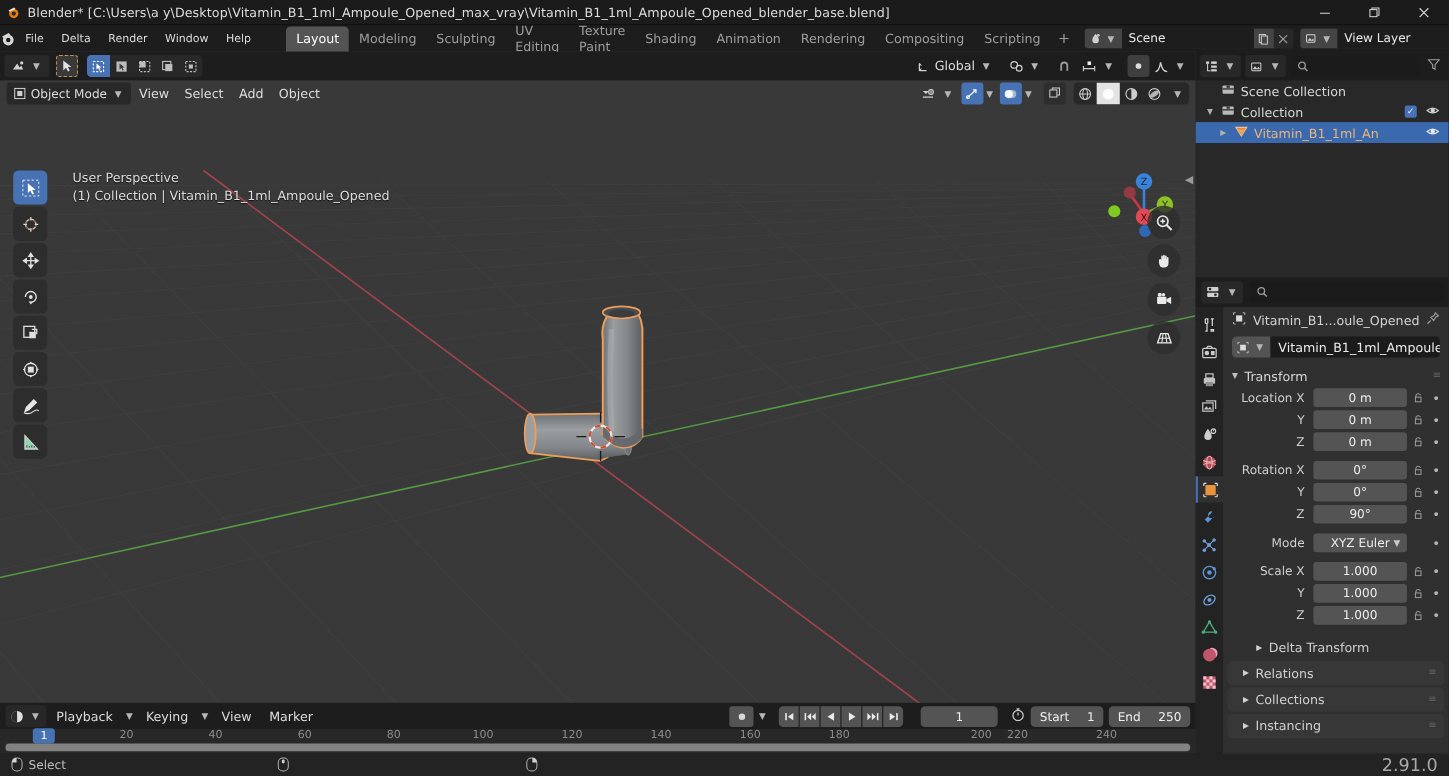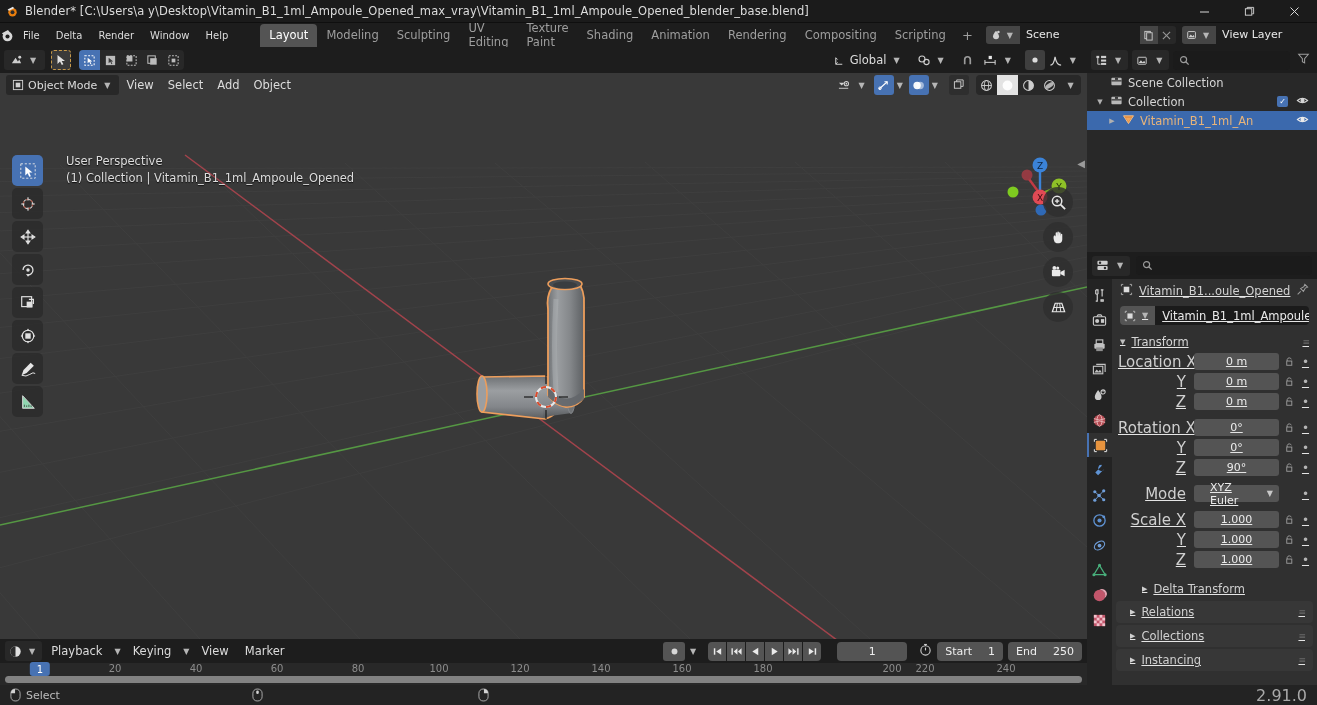--- a/index.html
+++ b/index.html
@@ -161,21 +161,21 @@
   .props-header {
     height: 27px; background: #1d1d1d; display: flex; align-items: center; padding: 0 5px; gap: 6px;
   }
   .props-body { display: flex; height: 410px; }
   .props-tabs {
     width: 25px; background: #232323; padding-top: 4px;
     display: flex; flex-direction: column; align-items: center; gap: 1px;
   }
   .ptab { width: 25px; height: 24px; display: flex; align-items: center; justify-content: center; }
   .ptab.active { background: #303030; border-left: 2px solid #4772b3; }
-  .props-main { flex: 1; background: #303030; padding: 0; overflow: hidden; text-decoration: underline; }
+  .props-main { flex: 1; background: #303030; padding: 0; overflow: hidden; }
 
   .breadcrumb {
     display: flex; align-items: center; gap: 6px; height: 24px; padding: 0 8px;
     font-size: 11.5px; color: #d2d2d2;
   }
   .id-row { display: flex; align-items: center; padding: 3px 8px 6px; gap: 0; }
   .id-row .left-btn {
     display: flex; align-items: center; gap: 3px; background: #545454;
     height: 19px; padding: 0 4px; border-radius: 4px 0 0 4px;
   }
@@ -186,29 +186,29 @@
   }
   .panel-head {
     display: flex; align-items: center; gap: 6px; height: 21px; padding: 0 8px;
     font-size: 11.5px; color: #d6d6d6;
   }
   .panel-head .tri { font-size: 7px; color: #c0c0c0; }
   .grip { margin-left: auto; color: #6a6a6a; font-size: 9px; letter-spacing: -1px; }
 
   .prop-row { display: flex; align-items: center; height: 19px; margin: 0 6px 1px 6px; gap: 4px; }
   .prop-label {
-    width: 72px; text-align: right; font-size: 15px; color: #cfcfcf; padding-right: 4px;
+    width: 72px; text-align: right; font-size: 11px; color: #cfcfcf; padding-right: 4px;
     white-space: nowrap;
   }
   .prop-field {
     flex: 1; height: 17px; background: #545454; border-radius: 3px;
     display: flex; align-items: center; justify-content: center;
     font-size: 11px; color: #ececec;
   }
-  .prop-field.dropdown { justify-content: flex-end; padding: 0 16px; position: relative; }
+  .prop-field.dropdown { justify-content: center; padding: 0 0; position: relative; }
   .prop-field.dropdown .dc { position: absolute; right: 6px; font-size: 8px; color: #c8c8c8; }
   .lockicon { width: 13px; display: flex; justify-content: center; color: #9c9c9c; }
   .dotanim { width: 11px; display: flex; justify-content: center; color: #b4b4b4; font-size: 12px; }
 
   .sub-panel { display: flex; align-items: center; gap: 6px; height: 21px; padding-left: 30px; font-size: 11.5px; color: #cfcfcf; }
   .closed-panel {
     display: flex; align-items: center; gap: 6px; height: 22px; padding: 0 8px 0 14px;
     font-size: 11.5px; color: #d0d0d0; background: #373737; margin: 2px 4px 0; border-radius: 4px;
   }
 

